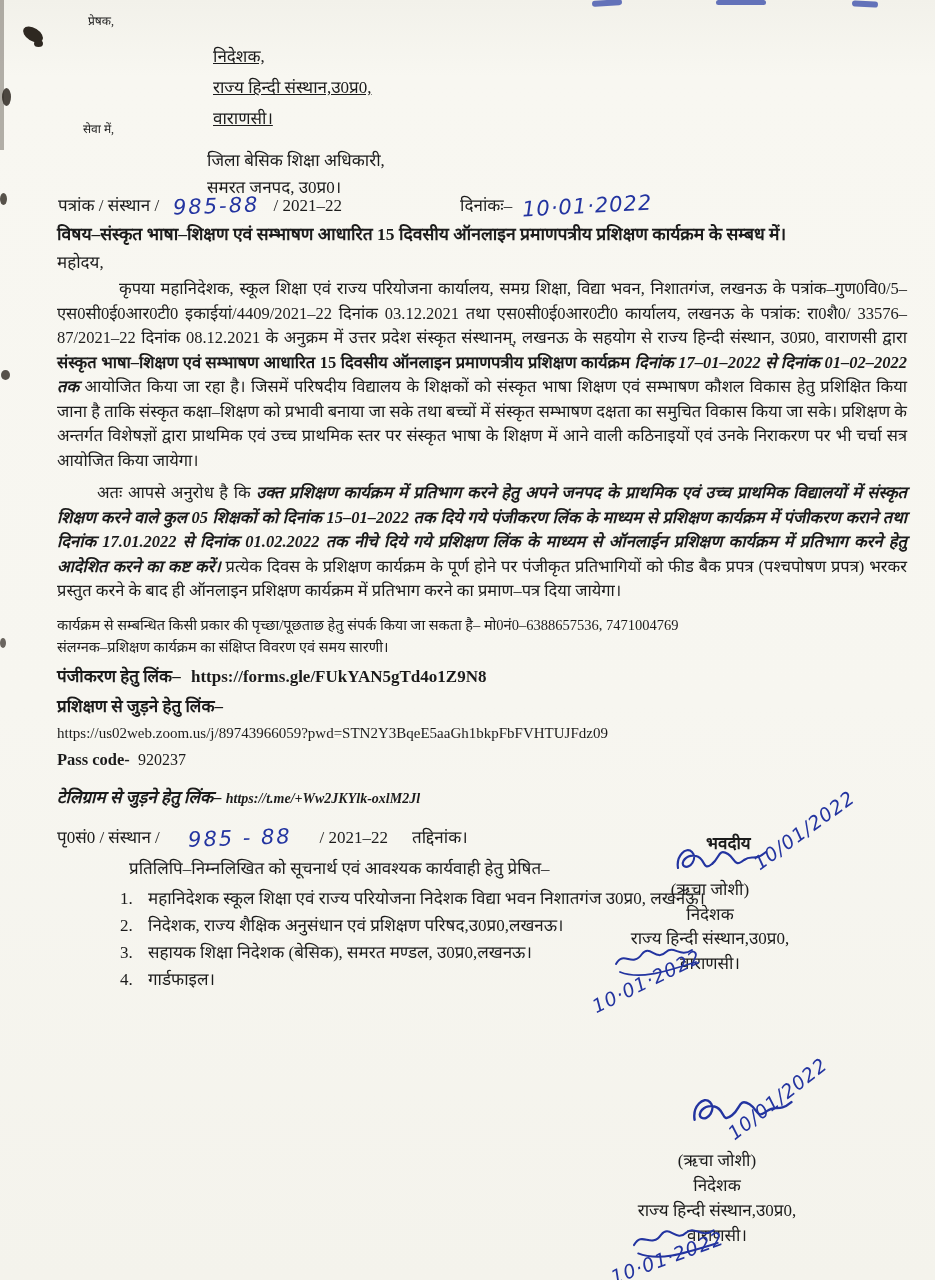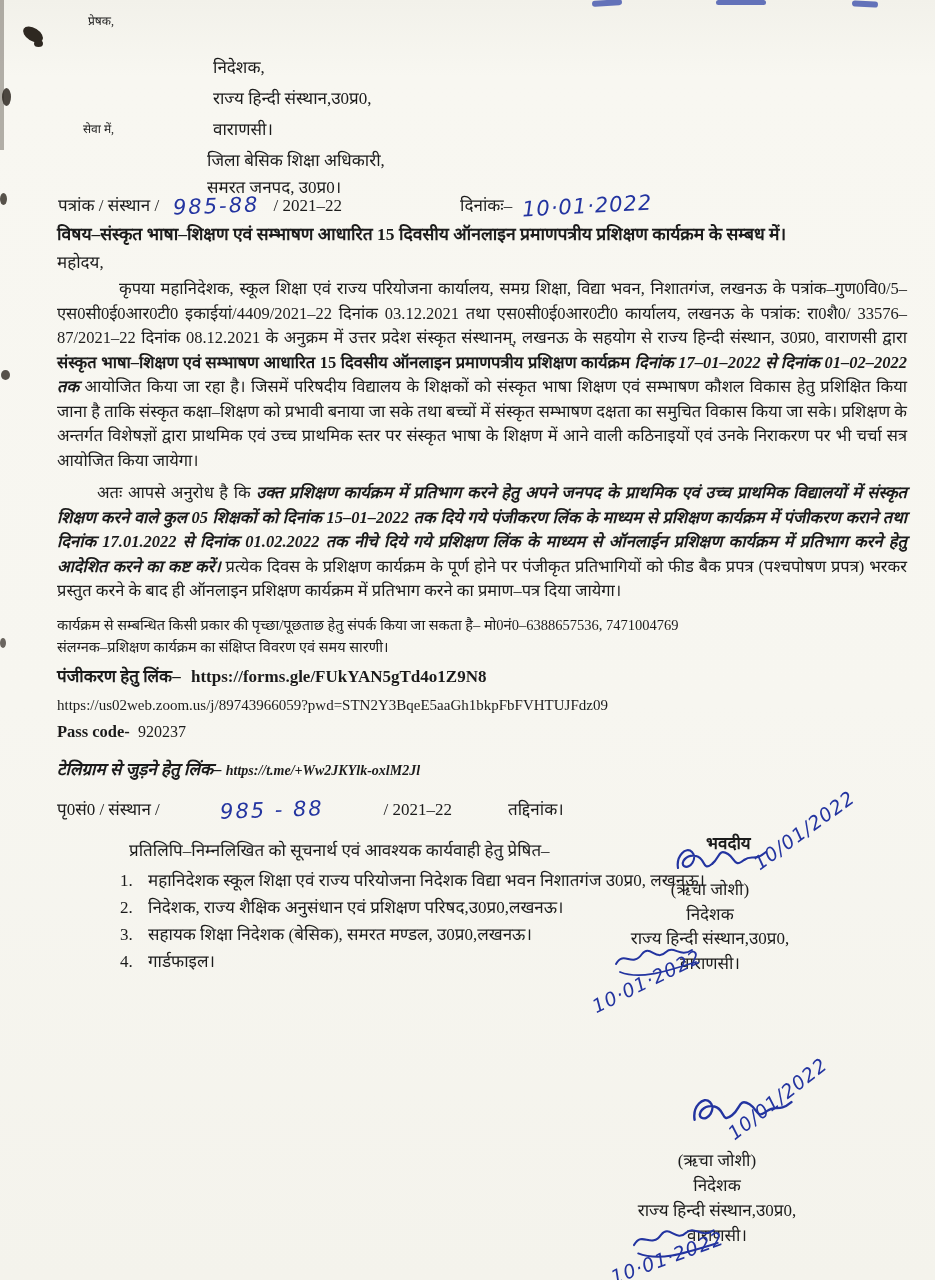--- a/index.html
+++ b/index.html
@@ -29,21 +29,21 @@
   .linkline { font-size:17px; line-height:26px; font-weight:600; margin-bottom:4px; }
   .linkline .url { font-weight:600; }
   .joinlabel { font-size:17px; line-height:26px; font-weight:bold; margin-bottom:2px; }
   .zoomurl { font-size:15px; line-height:22px; margin-bottom:4px; word-break:break-all; }
   .idline { font-size:15.5px; line-height:24px; margin-bottom:2px; }
   .idline b, .passline b { font-size:16.5px; }
   .passline { font-size:16px; line-height:24px; font-weight:normal; margin-bottom:14px; }
   .telegram { font-size:17px; line-height:24px; font-weight:bold; font-style:italic; margin-bottom:14px; }
   .telegram .url { font-size:14px; }
   .refrow { display:flex; align-items:flex-end; font-size:17px; line-height:26px; }
-  .endorse { margin-bottom:16px;gap:32px; }
+  .endorse { margin-bottom:6px; }
   .copies-heading { font-size:17px; line-height:24px; margin:0 0 4px 72px; }
   .copies-list { margin-left:63px; }
   .copy-row { display:flex; font-size:17px; line-height:27px; }
   .copy-row .num { width:28px; flex:0 0 28px; }
 
   
   .hdr-label { font-size:12px; }
   .hdr-lines { font-size:17px; }
 
   
@@ -83,21 +83,21 @@
   <div class="artifact a1b"></div>
   <div class="artifact a2"></div>
   <div class="artifact a3"></div>
   <div class="artifact a4"></div>
   <div class="artifact a5"></div>
   <div class="scuff s1"></div>
   <div class="scuff s2"></div>
   <div class="scuff s3"></div>
 
   <div class="abs hdr-label" style="left:88px;top:12px;">प्रेषक,</div>
-  <div class="abs hdr-lines lines" style="left:213px;top:52px;line-height:31px;">
+  <div class="abs hdr-lines lines" style="left:213px;top:41px;line-height:31px;text-decoration:underline;">
     <div>निदेशक,</div>
     <div>राज्य हिन्दी संस्थान,उ0प्र0,</div>
     <div>वाराणसी।</div>
   </div>
 
   <div class="abs hdr-label" style="left:83px;top:120px;">सेवा में,</div>
   <div class="abs hdr-lines lines" style="left:207px;top:147px;line-height:27px;">
     <div>जिला बेसिक शिक्षा अधिकारी,</div>
     <div>समरत जनपद, उ0प्र0।</div>
   </div>
@@ -119,20 +119,21 @@
     <p class="para p2"><span>अतः आपसे अनुरोध है कि </span><span class="bi">उक्त प्रशिक्षण कार्यक्रम में प्रतिभाग करने हेतु अपने जनपद के प्राथमिक एवं उच्च प्राथमिक विद्यालयों में संस्कृत शिक्षण करने वाले कुल 05 शिक्षकों को दिनांक 15–01–2022 तक दिये गये पंजीकरण लिंक के माध्यम से प्रशिक्षण कार्यक्रम में पंजीकरण कराने तथा दिनांक 17.01.2022 से दिनांक 01.02.2022 तक नीचे दिये गये प्रशिक्षण लिंक के माध्यम से ऑनलाईन प्रशिक्षण कार्यक्रम में प्रतिभाग करने हेतु आदेशित करने का कष्ट करें। </span><span>प्रत्येक दिवस के प्रशिक्षण कार्यक्रम के पूर्ण होने पर पंजीकृत प्रतिभागियों को फीड बैक प्रपत्र (पश्चपोषण प्रपत्र) भरकर प्रस्तुत करने के बाद ही ऑनलाइन प्रशिक्षण कार्यक्रम में प्रतिभाग करने का प्रमाण–पत्र दिया जायेगा।</span></p>
 
     <div class="note">कार्यक्रम से सम्बन्धित किसी प्रकार की पृच्छा/पूछताछ हेतु संपर्क किया जा सकता है– मो0नं0–6388657536, 7471004769</div>
     <div class="note note-attach">संलग्नक–प्रशिक्षण कार्यक्रम का संक्षिप्त विवरण एवं समय सारणी।</div>
 
     <div class="linkline">
       <span>पंजीकरण हेतु लिंक–</span>
       <span class="url" style="margin-left:6px;">https://forms.gle/FUkYAN5gTd4o1Z9N8</span>
     </div>
 
+    <div class="joinlabel">प्रशिक्षण से जुड़ने हेतु लिंक–</div>
     <div class="zoomurl">https://us02web.zoom.us/j/89743966059?pwd=STN2Y3BqeE5aaGh1bkpFbFVHTUJFdz09</div>
 
     <div class="passline">
       <b>Pass code-</b>
       <span style="margin-left:4px;">920237</span>
     </div>
 
     <div class="telegram">
       <span>टेलिग्राम से जुड़ने हेतु लिंक–</span>
       <span class="url">https://t.me/+Ww2JKYlk-oxlM2Jl</span>

